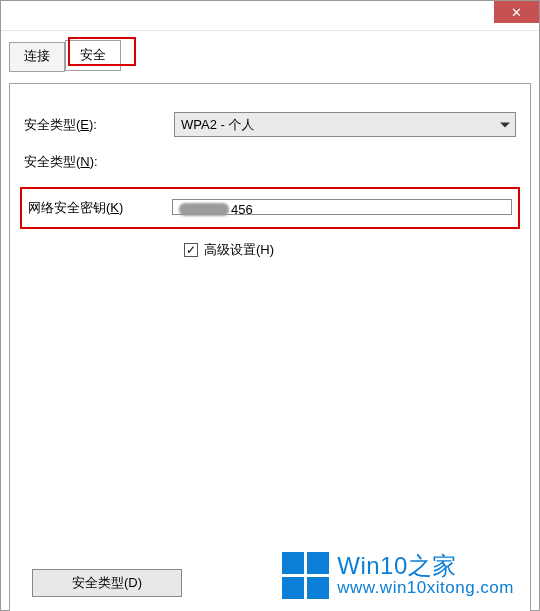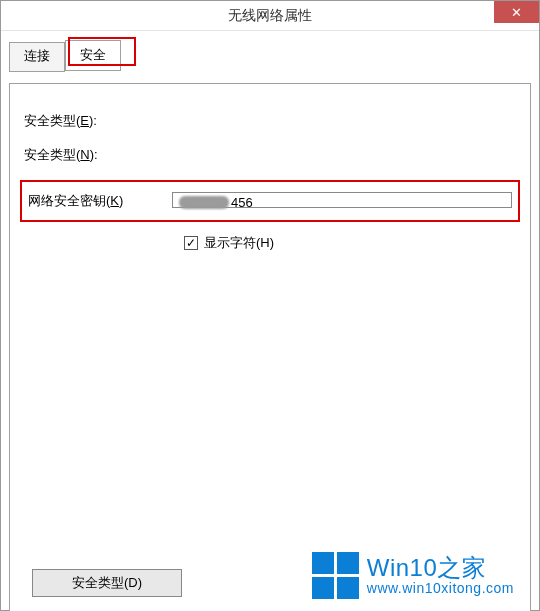--- a/index.html
+++ b/index.html
@@ -184,44 +184,47 @@
   }
   .wm-logo {
     display: grid;
     grid-template-columns: 22px 22px;
     grid-template-rows: 22px 22px;
     gap: 3px;
   }
   .wm-logo span { background: #0b7ed6; }
   .wm-text { line-height: 1.1; }
   .wm-text .big { font-size: 24px; color: #0b7ed6; font-weight: 400; letter-spacing: 0.5px;}
-  .wm-text .small { font-size: 14px; color: #0b7ed6; letter-spacing: 0.5px;}
+  .wm-text .small { font-size: 17px; color: #0b7ed6; letter-spacing: 0.5px;}
 </style>
 </head>
 <body>
 
 <div class="window">
 
   <div class="titlebar">
-    <div class="titlebar-text">无线网络属性</div>
     <div class="close-btn">
       <span>✕</span>
     </div>
   </div>
 
   <div class="tab-area">
     <span class="tab tab-inactive">连接</span><span class="tab">安全</span>
     <div class="tab-highlight"></div>
   </div>
 
   <div class="content">
 
     <div class="form-row">
       <div class="form-label">
         <span>安全类型(</span><span class="ul">E</span><span>):</span>
+      </div>
+      <div class="select-wrap">
+        <div class="select">WPA2 - 个人</div>
+        <div class="select-arrow"></div>
       </div>
     </div>
 
     <div class="form-row">
       <div class="form-label">
         <span>安全类型(</span><span class="ul">N</span><span>):</span>
       </div>
     </div>
 
     <div class="key-row-highlight">
@@ -231,21 +234,21 @@
       <div class="key-input">
         <span class="smudge"></span><span>456</span>
       </div>
     </div>
 
     <div class="checkbox-row">
       <span class="checkbox">
         <span>✓</span>
       </span>
       <span>
-        <span>显示字符(</span><span class="ul">H</span><span>)</span>
+        <span>高级设置(</span><span class="ul">H</span><span>)</span>
       </span>
     </div>
 
     <div class="adv-btn">
       <span>安全类型(</span><span class="ul">D</span><span>)</span>
     </div>
 
     <div class="watermark">
       <div class="wm-logo">
         <span></span>

